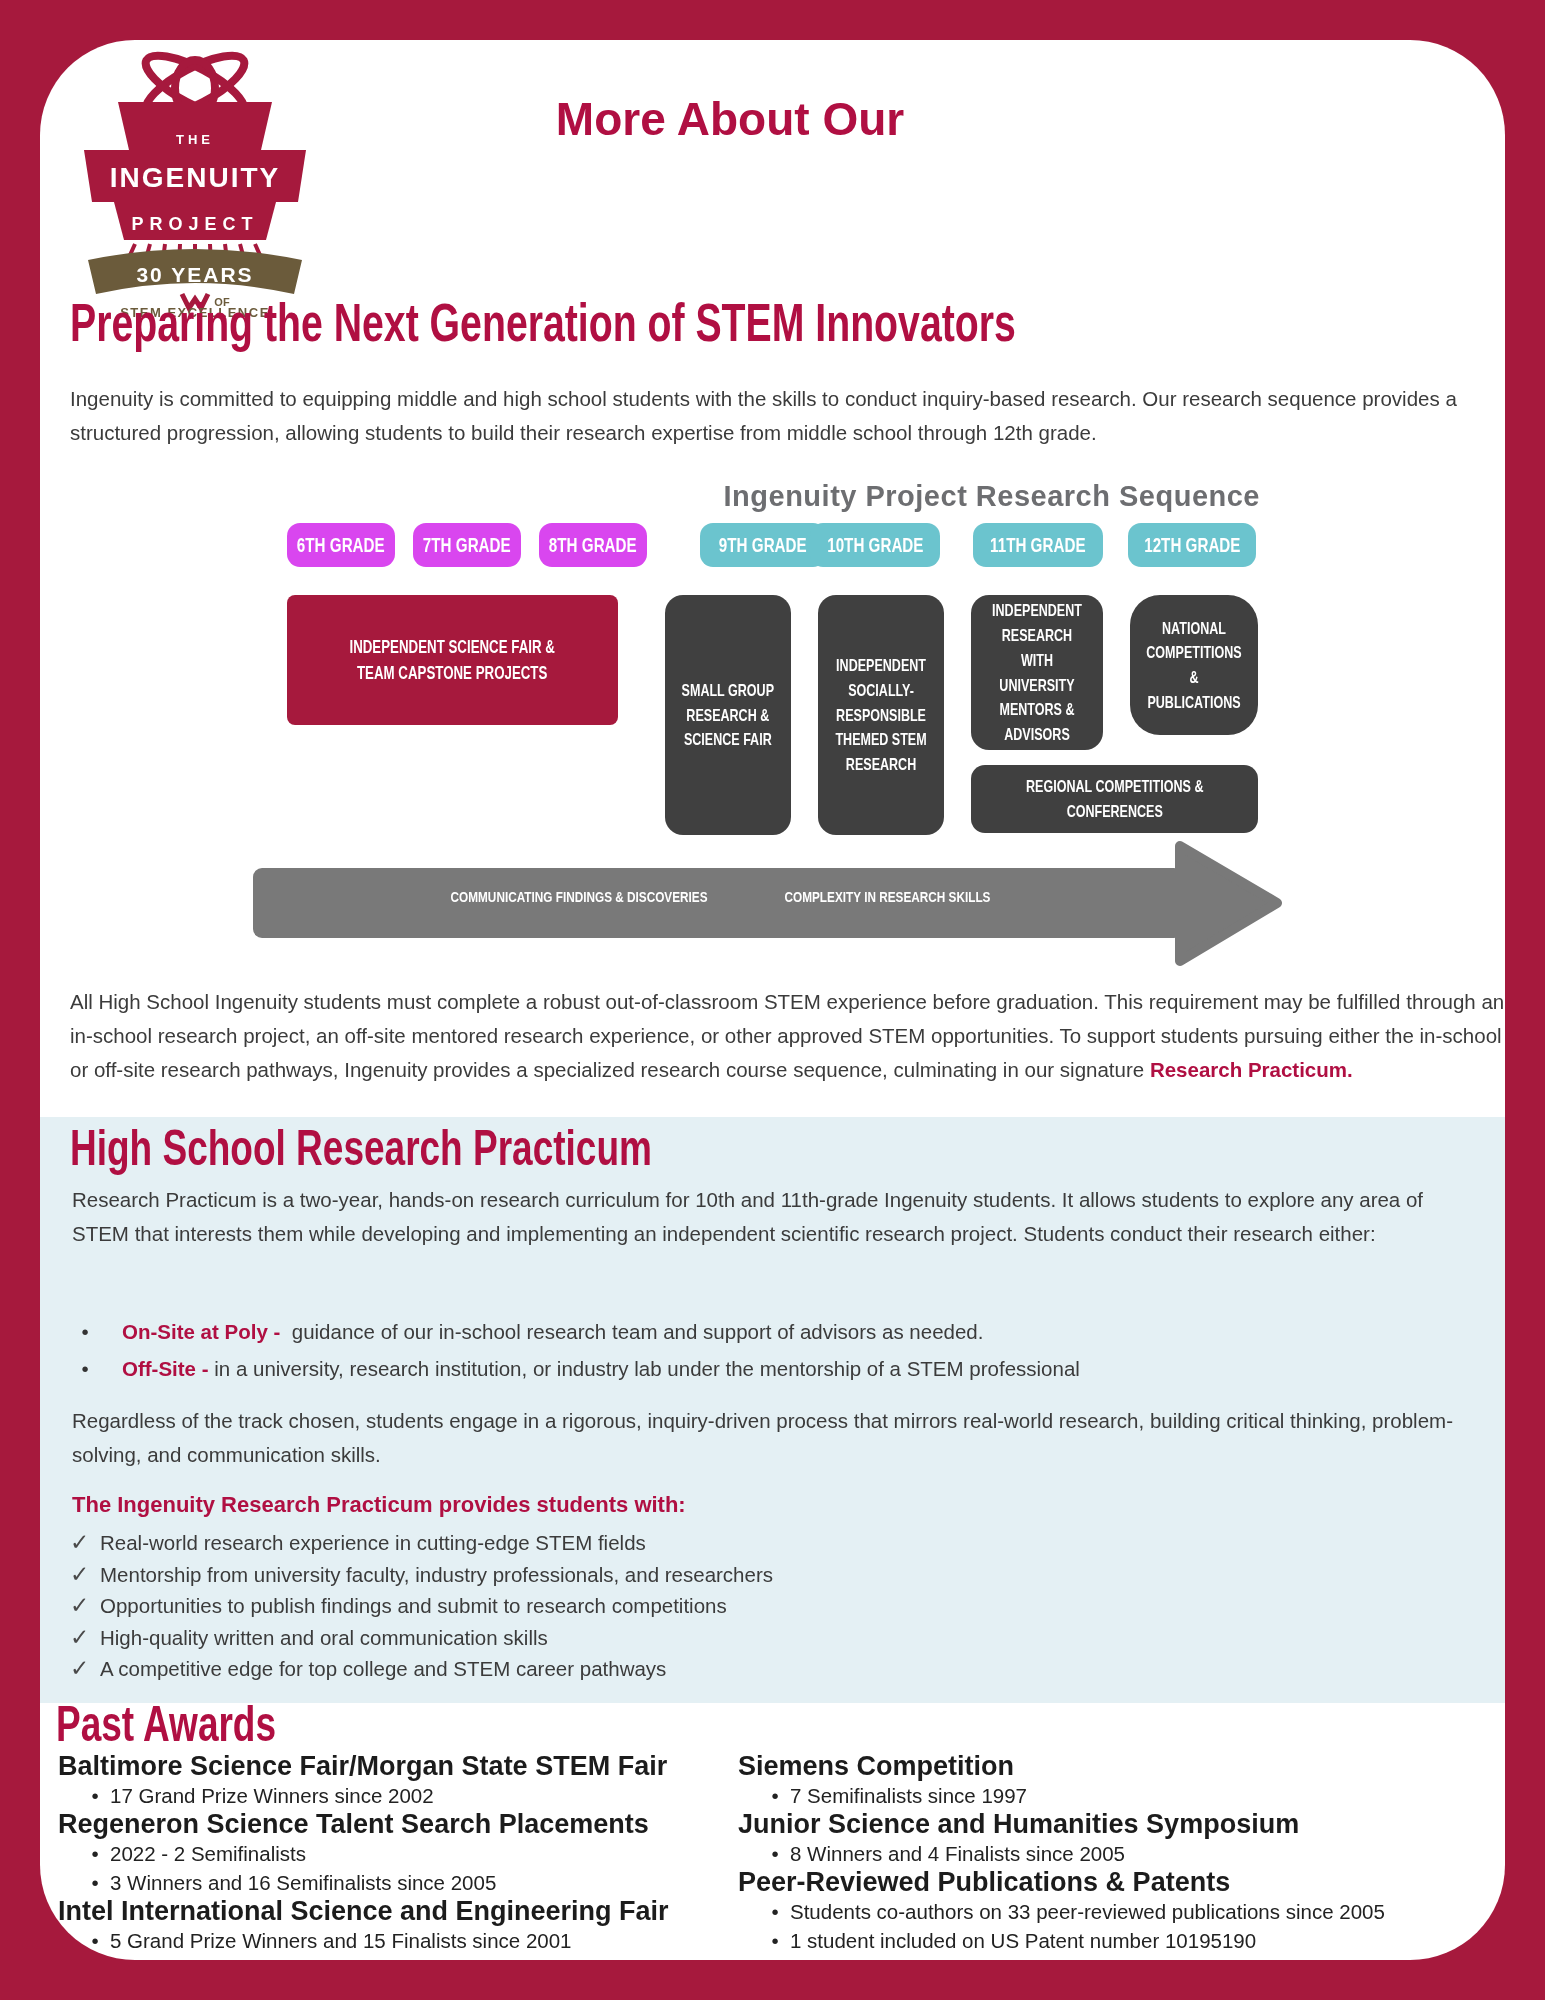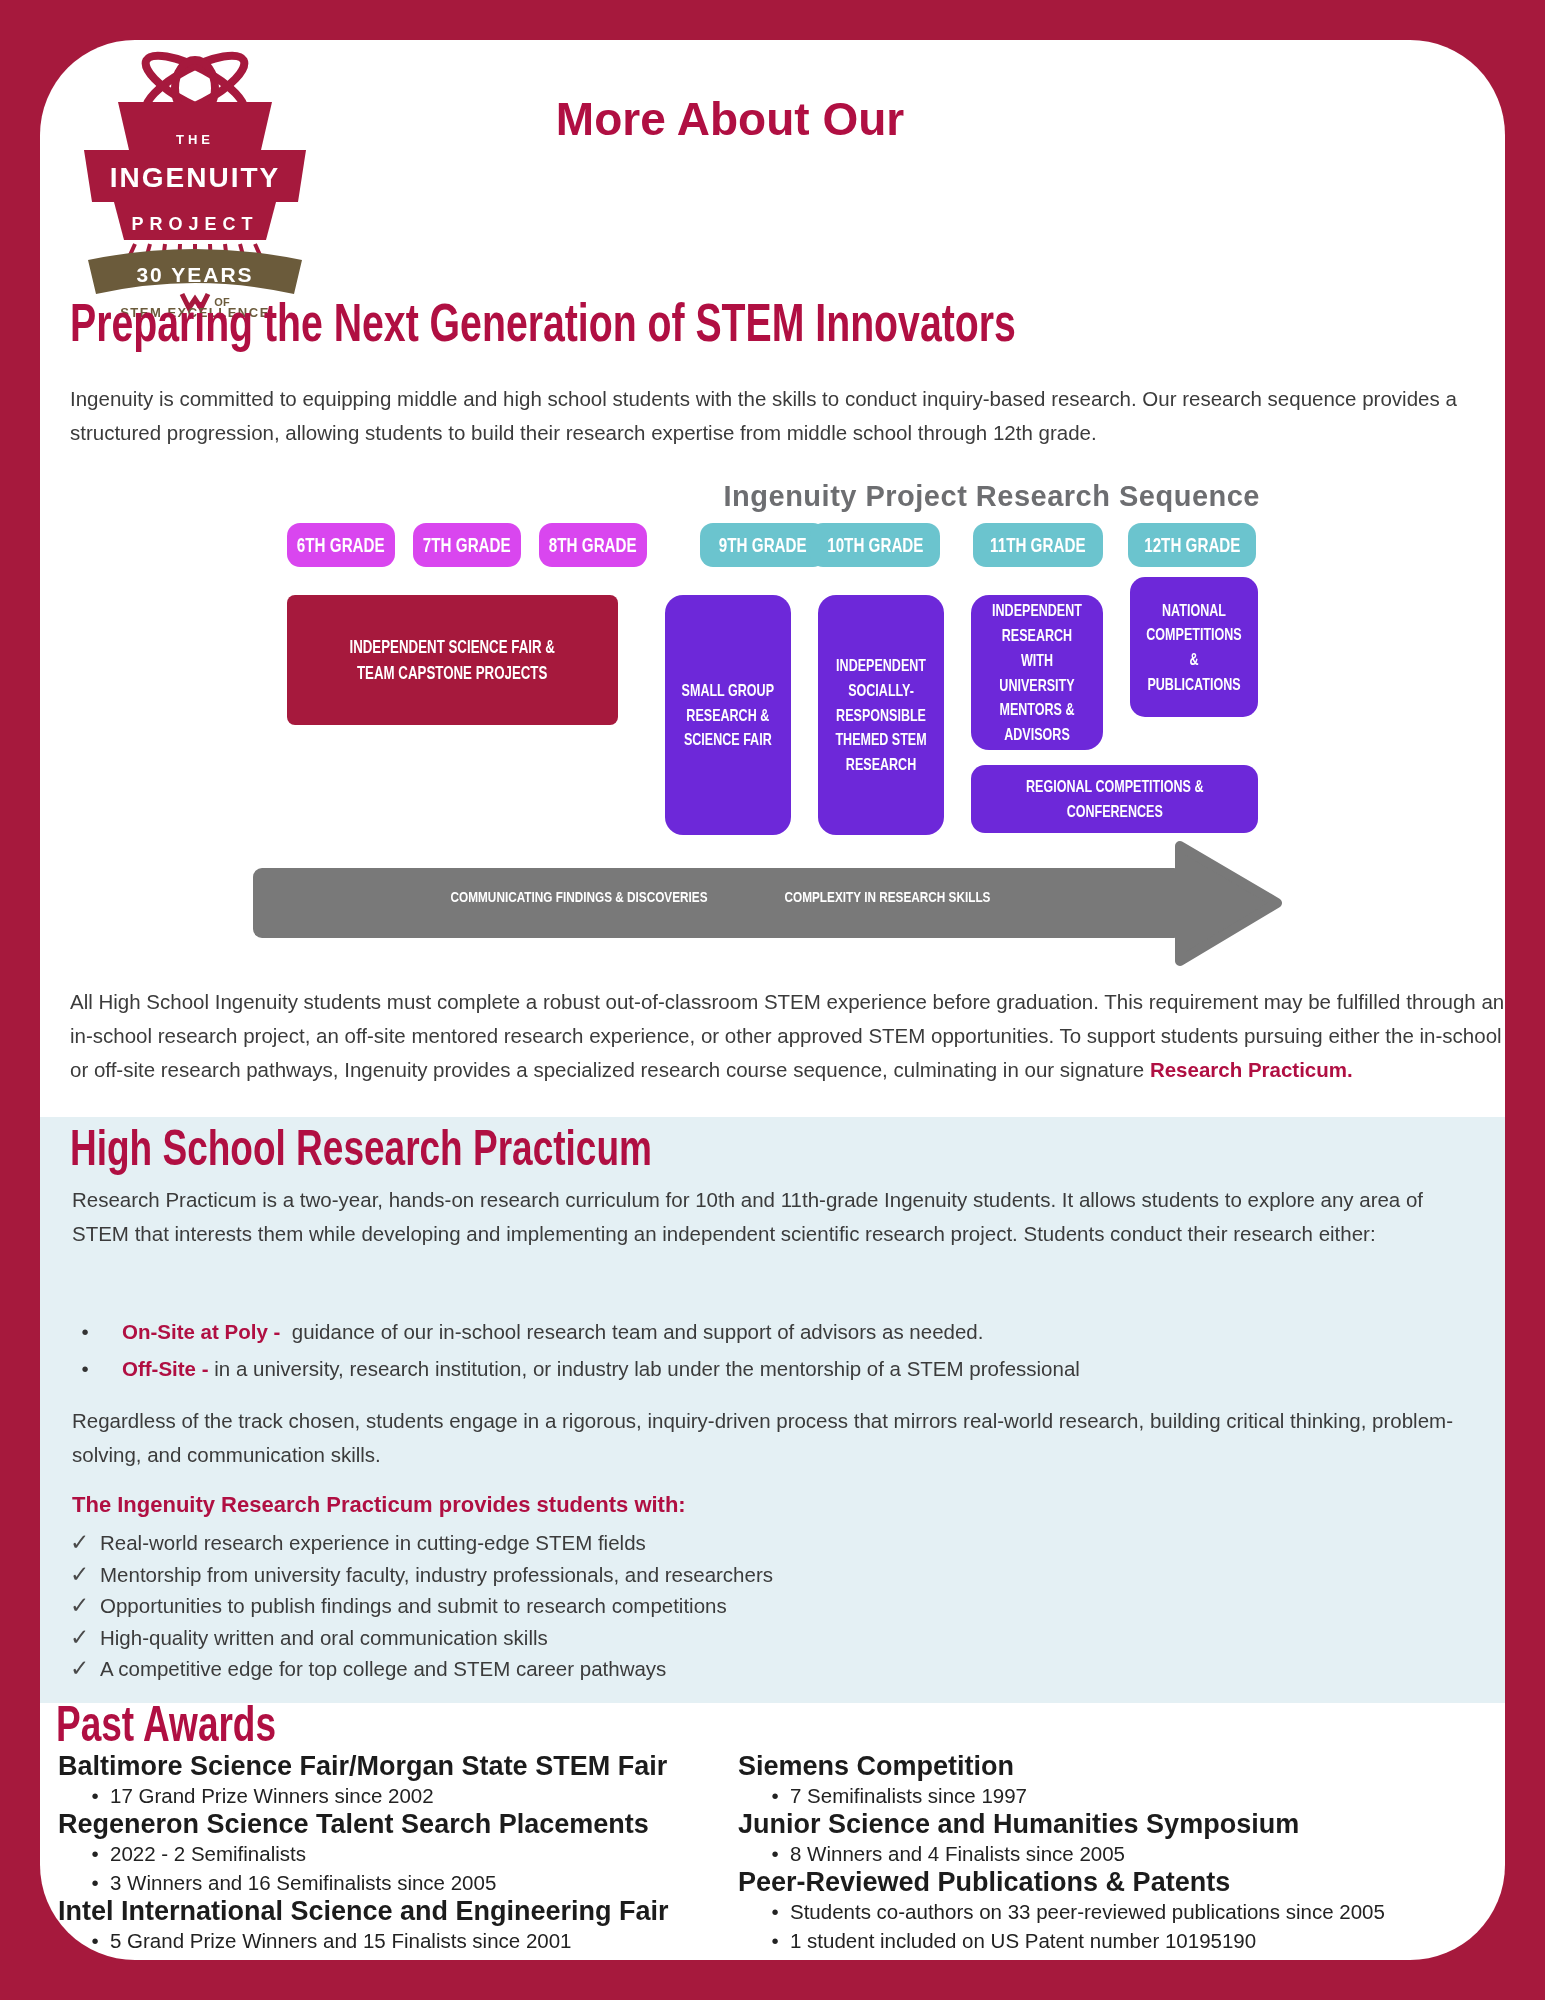--- a/index.html
+++ b/index.html
@@ -22,21 +22,21 @@
   
   .h-big{font-size:53px;color:#B00F42;}
   
   .para{font-size:20.5px;line-height:34px;color:#3b3b3b;}
   
   .d-title{left:210px;top:440px;width:1010px;text-align:right;font-size:29px;font-weight:bold;color:#6D6E71;letter-spacing:.5px;}
   .pill{position:absolute;top:483px;height:44px;border-radius:13px;display:flex;align-items:center;justify-content:center;color:#fff;}
   .pill span{font-size:20px;}
   .pill.crimson{background:#d946ef;}
   .pill.teal{background:#6BC4CE;}
-  .seq-box{position:absolute;display:flex;align-items:center;justify-content:center;text-align:center;color:#fff;background:#6d28d9;}
+  .seq-box{position:absolute;display:flex;align-items:center;justify-content:center;text-align:center;color:#fff;background:#404040;}
   .seq-box.crimson{background:#A6193D;}
   .seq-box span{white-space:pre-line;font-size:16.5px;line-height:1.5;}
   .arrow-text{left:213px;top:845px;width:927px;text-align:center;color:#fff;line-height:24.5px;}
   .arrow-text div{font-size:15.5px;}
   
   .blue{left:0;top:1077px;width:1465px;height:586px;background:#E4F0F4;}
   .bullet-row{display:flex;align-items:flex-start;font-size:20.5px;line-height:37px;color:#3b3b3b;}
   .bullet-row .dot{width:34px;text-align:center;color:#333;}
   .bullet-row .lead{font-weight:bold;color:#B00F42;white-space:pre;margin-left:20px;}
   .provides{font-size:22px;font-weight:bold;color:#B00F42;}
@@ -126,21 +126,21 @@
 THEMED STEM
 RESEARCH</span>
   </div>
   <div class="seq-box" style="left:931px;top:555px;width:132px;height:155px;border-radius:18px;">
     <span class="cond-c">INDEPENDENT
 RESEARCH WITH
 UNIVERSITY
 MENTORS &amp;
 ADVISORS</span>
   </div>
-  <div class="seq-box" style="left:1090px;top:537px;width:128px;height:140px;border-radius:15px;">
+  <div class="seq-box" style="left:1090px;top:555px;width:128px;height:140px;border-radius:30px;">
     <span class="cond-c">NATIONAL
 COMPETITIONS &amp;
 PUBLICATIONS</span>
   </div>
   <div class="seq-box" style="left:931px;top:725px;width:287px;height:68px;border-radius:14px;">
     <span class="cond-c">REGIONAL COMPETITIONS &amp;
 CONFERENCES</span>
   </div>
 
   <div class="abs" style="left:205px;top:798px;width:1045px;height:135px;">

